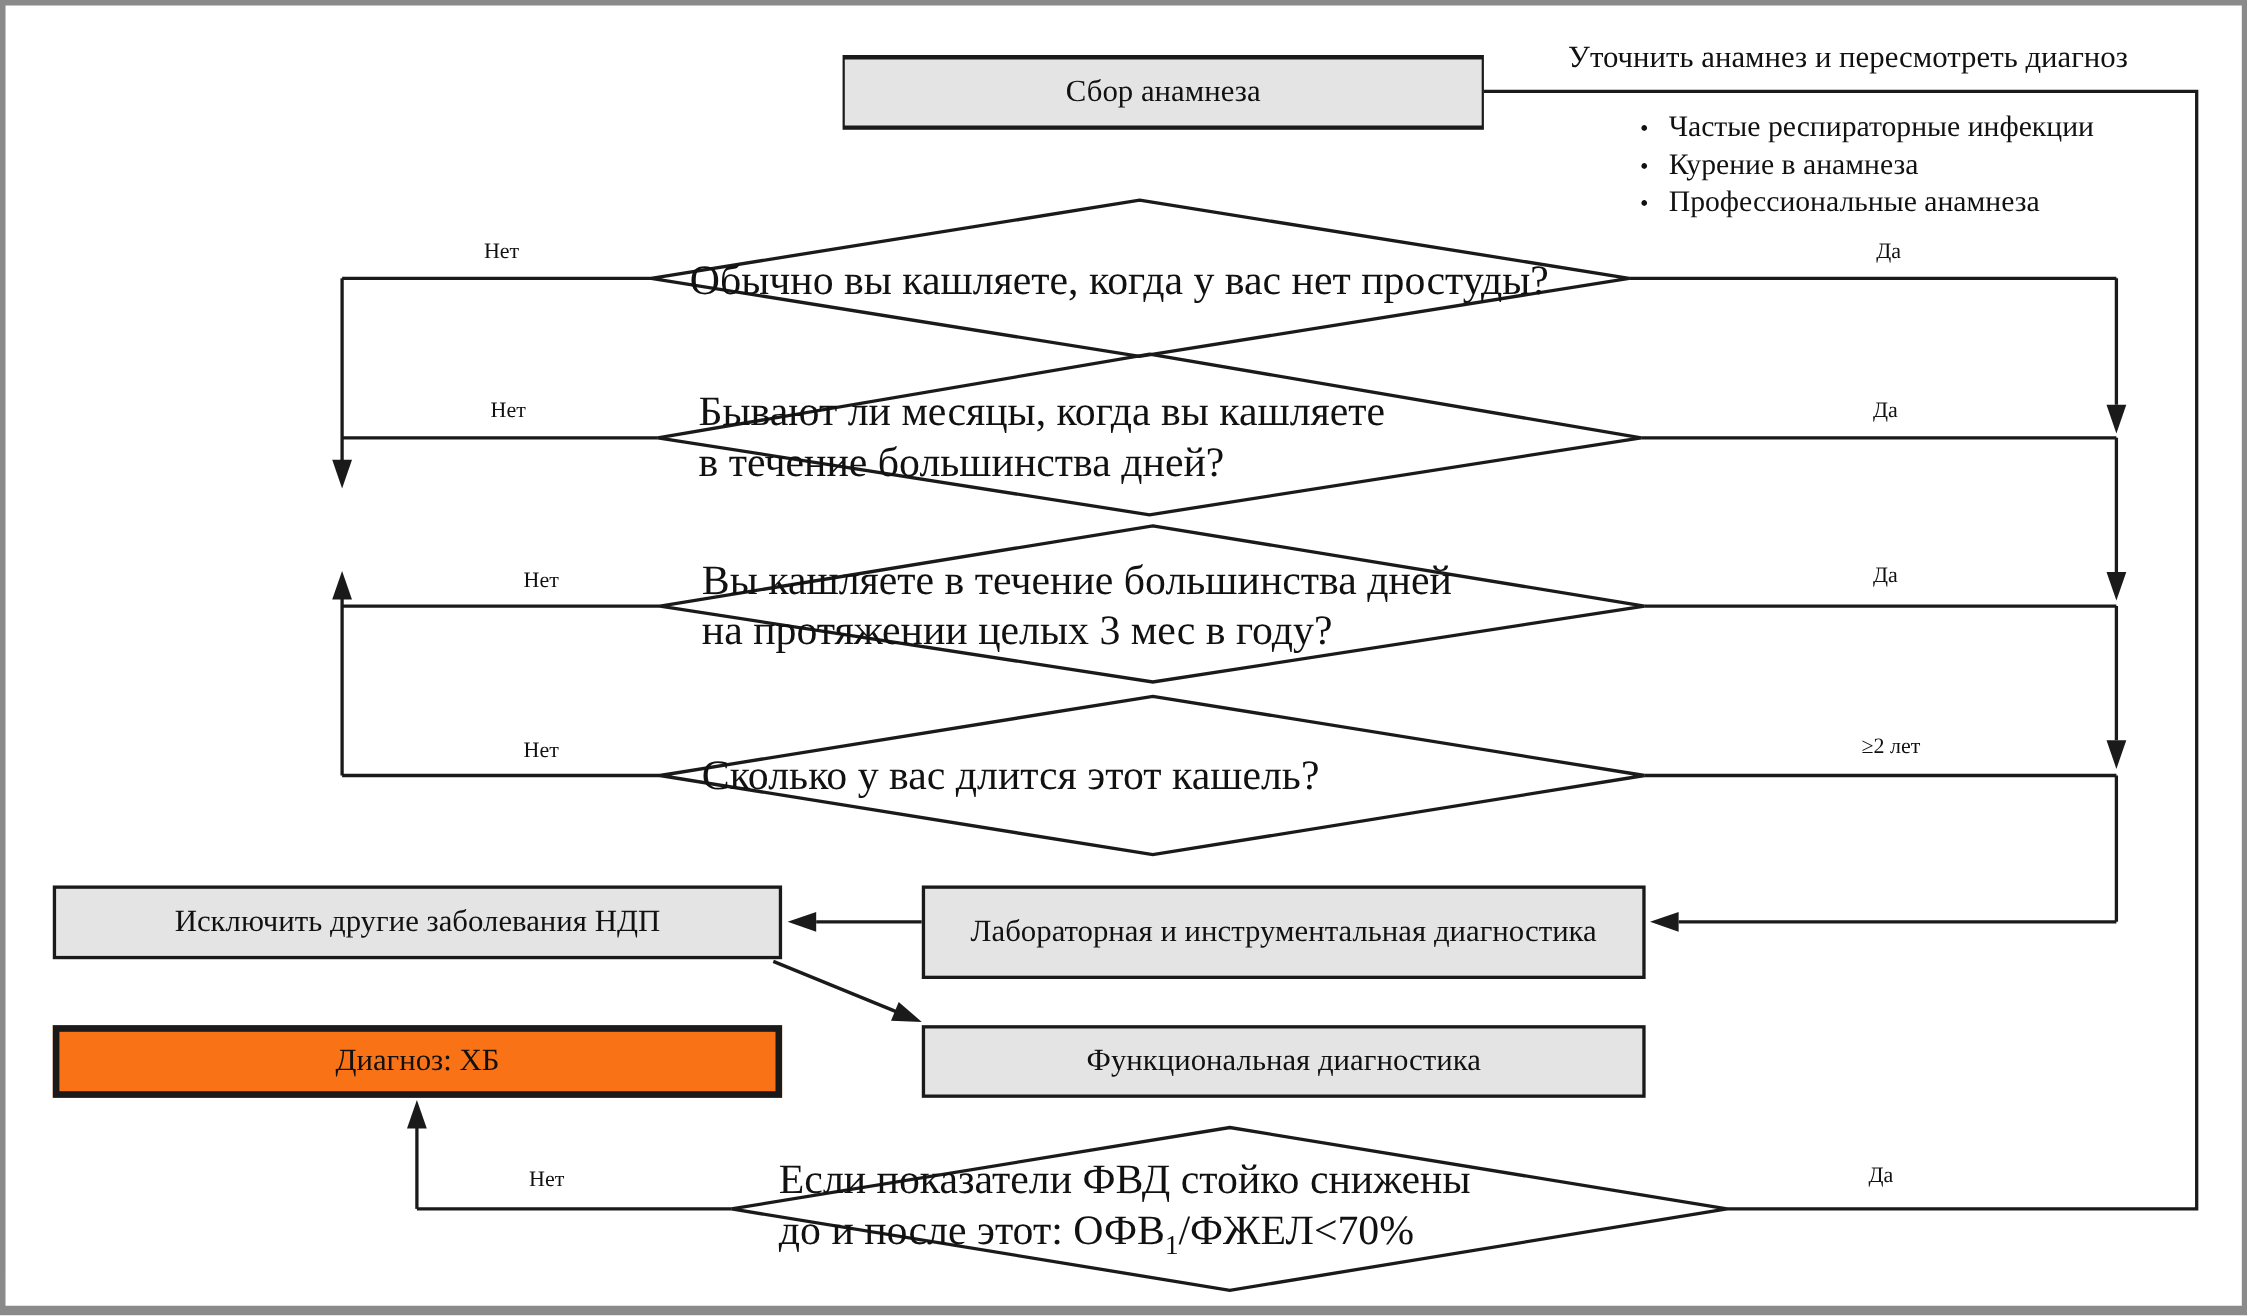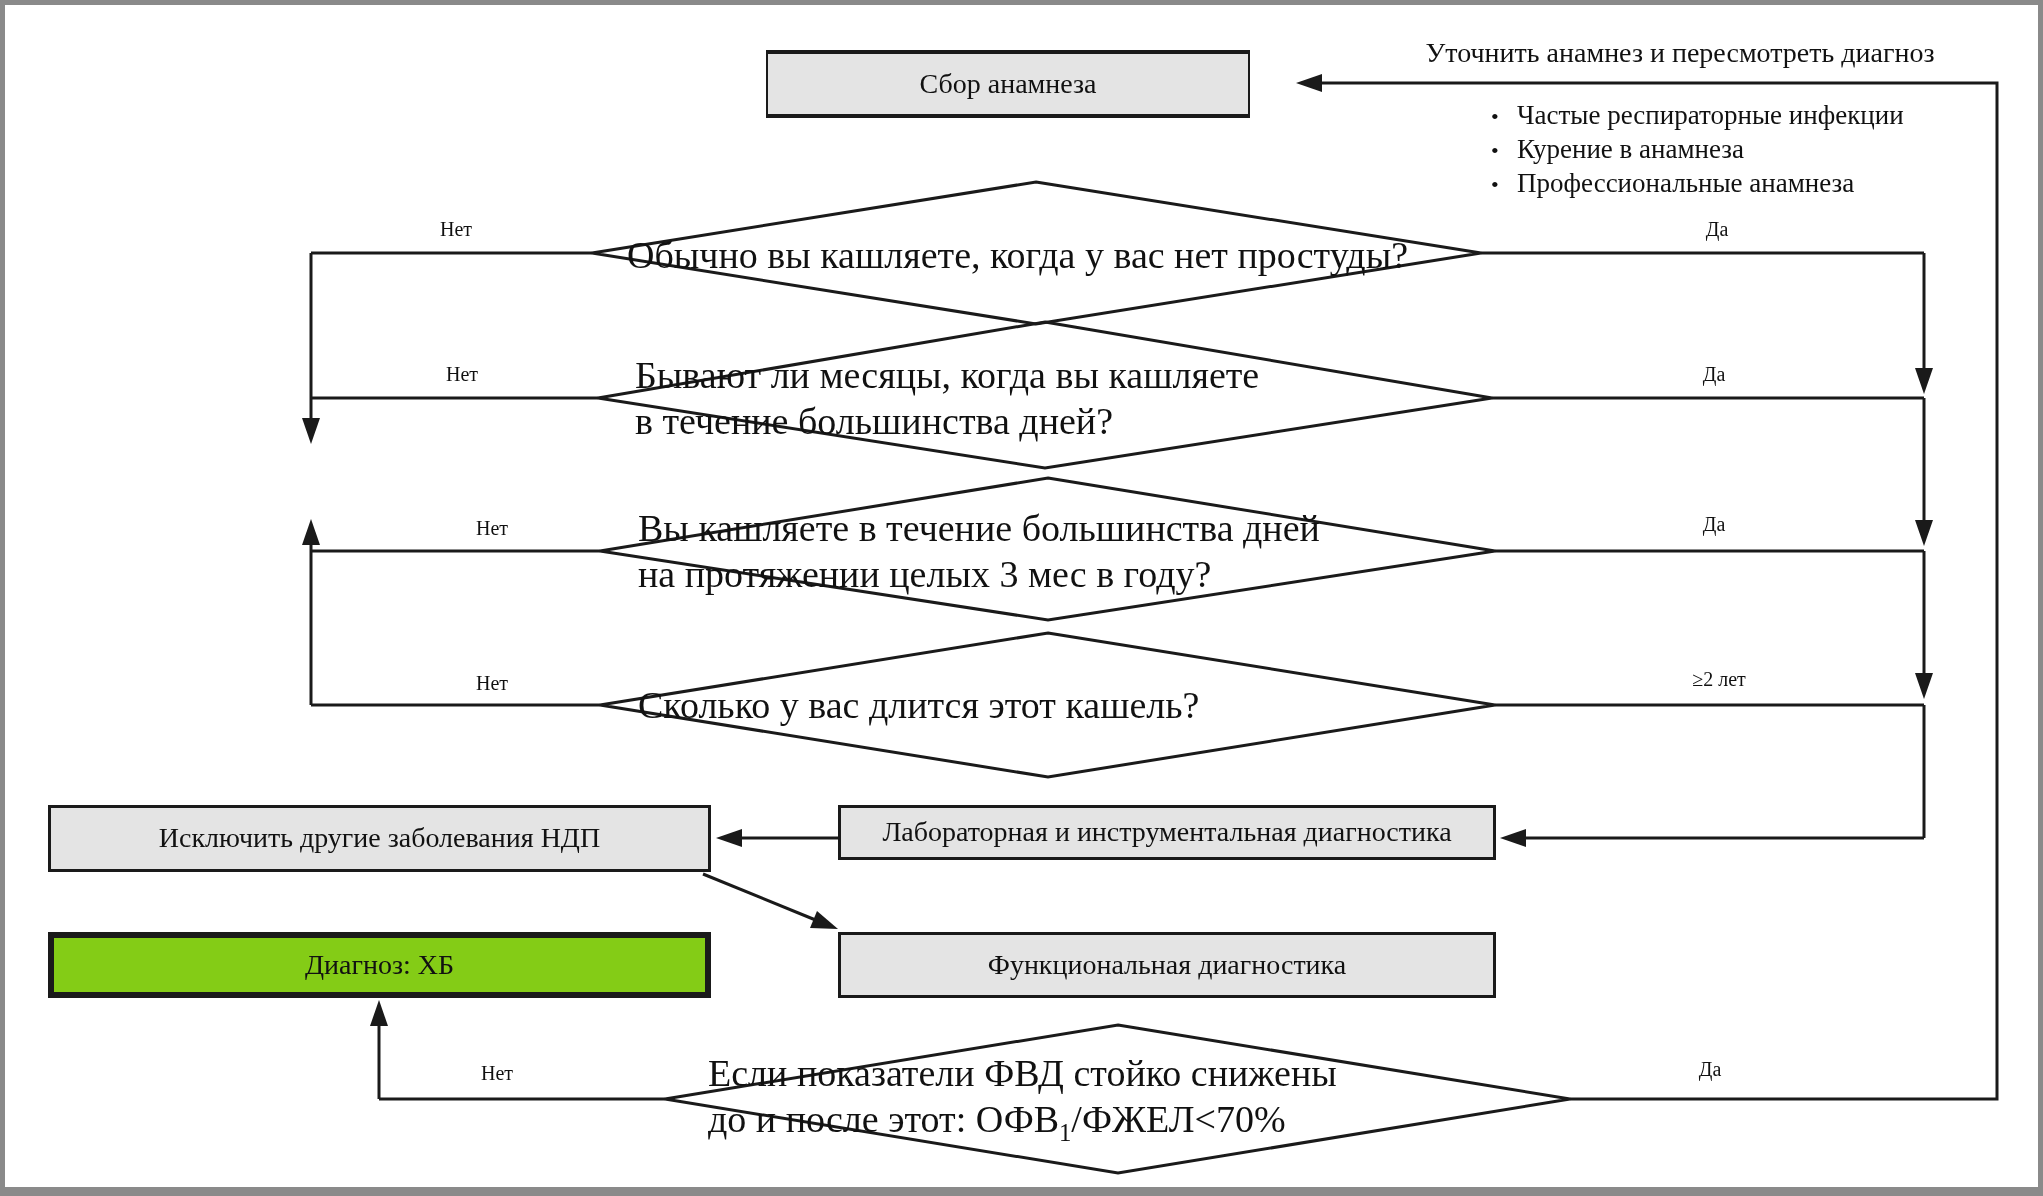--- a/index.html
+++ b/index.html
@@ -25,21 +25,21 @@
   .ln{stroke:var(--line);stroke-width:3;fill:none;}
   .dm{stroke:var(--line);stroke-width:3;fill:none;}
   .ah{fill:var(--line);stroke:none;}
   .node{
     position:absolute;box-sizing:border-box;
     background:var(--box_fill);
     border:3px solid var(--box_border);
     display:flex;align-items:center;justify-content:center;
     text-align:center;font-size:28px;line-height:1.1;
   }
-  .node.result{background:#84cc16;border-width:6px;}
+  .node.result{background:#f97316;border-width:6px;}
   .dtext{
     position:absolute;transform:translate(-50%,-50%);
     width:820px;text-align:left;font-size:38px;line-height:1.22;
     white-space:nowrap;
     font-family:Liberation Serif, serif;
   }
   .dtext sub{font-size:0.65em;}
   .edge-label{
     position:absolute;transform:translate(-50%,-50%);
     font-size:20px;white-space:nowrap;
@@ -93,30 +93,30 @@
     <line class="ln" x1="703" y1="874" x2="818" y2="921"></line>
     <polygon class="ah" points="838,929 810,928 817,911"></polygon>
 
     <line class="ln" x1="665" y1="1099" x2="379" y2="1099"></line>
     <line class="ln" x1="379" y1="1099" x2="379" y2="1024"></line>
     <polygon class="ah" points="379,1000 370,1026 388,1026"></polygon>
     <polyline class="ln" points="1570,1099 1997,1099 1997,83 1322,83"></polyline>
     <polygon class="ah" points="1296,83 1322,74 1322,92"></polygon>
   </svg>
 
-  <div class="node" style="left:761px;top:45px;width:484px;height:68px;border-width:4px 2px;">
+  <div class="node" style="left:761px;top:45px;width:583px;height:68px;border-width:4px 2px;">
     <span>Сбор анамнеза</span>
   </div>
 
 
   <div class="node" style="left:43px;top:800px;width:663px;height:67px;">
     <span>Исключить другие заболевания НДП</span>
   </div>
 
-  <div class="node" style="left:833px;top:800px;width:658px;height:55px;">
+  <div class="node" style="left:833px;top:800px;width:658px;height:85px;">
     <span>Лабораторная и инструментальная диагностика</span>
   </div>
 
   <div class="node result" style="left:43px;top:927px;width:663px;height:66px;">
     <span>Диагноз: ХБ</span>
   </div>
 
   <div class="node" style="left:833px;top:927px;width:658px;height:66px;">
     <span>Функциональная диагностика</span>
   </div>

